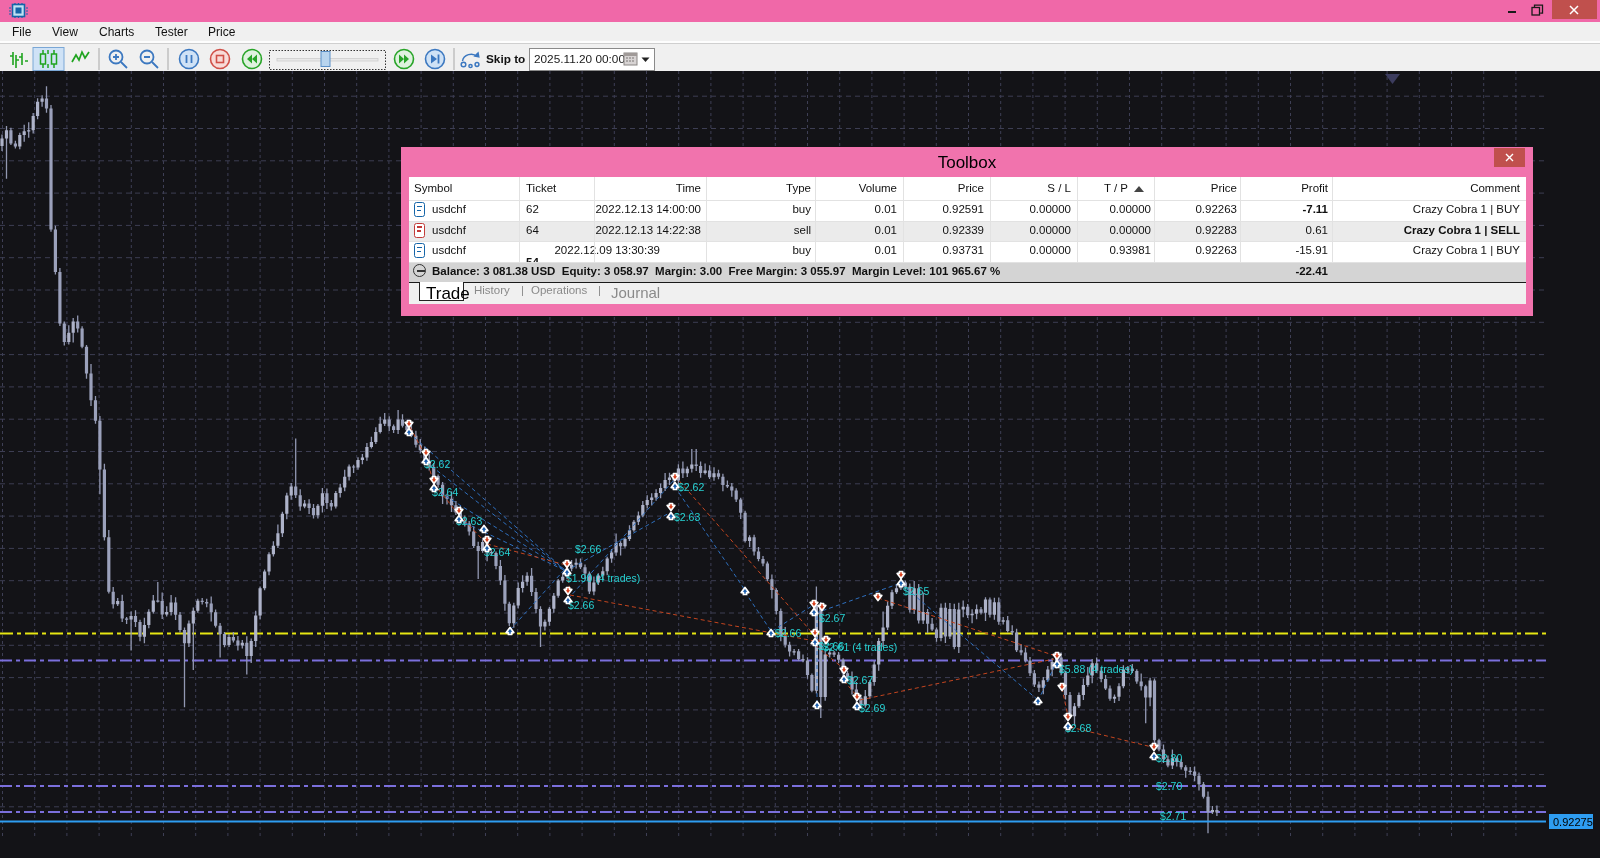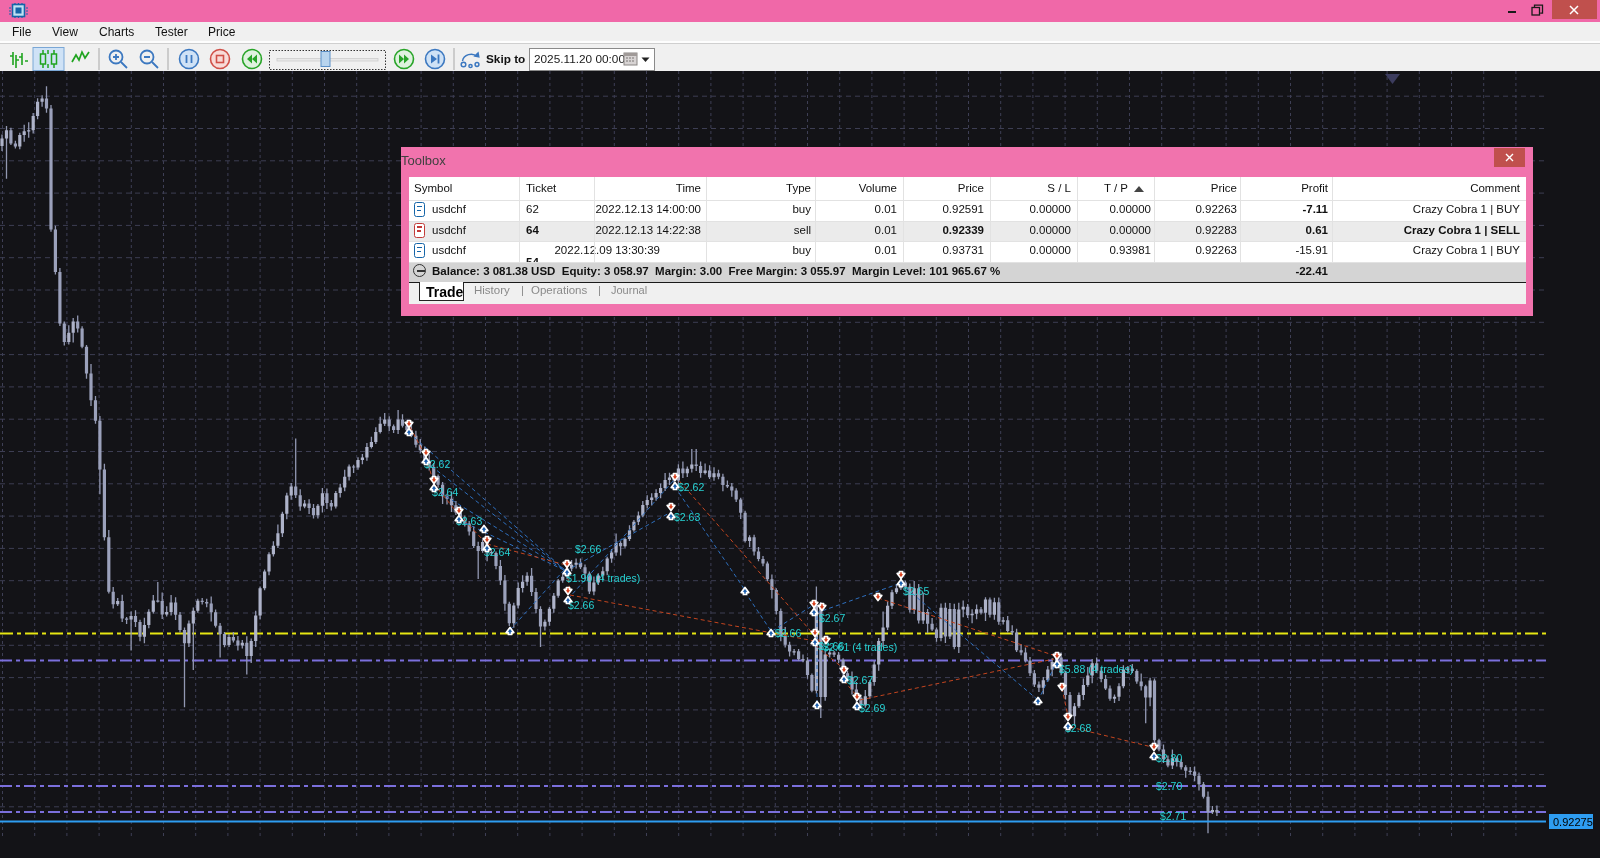--- a/index.html
+++ b/index.html
@@ -4,21 +4,21 @@
 body{width:1600px;height:858px;overflow:hidden;font-family:"Liberation Sans",sans-serif;background:#131317;position:relative}
 .titlebar{position:absolute;left:0;top:0;width:1600px;height:22px;background:#f068a8}
 .title{position:absolute;left:0;right:0;top:2.5px;text-align:center;font-size:14.4px;color:#111}
 .menubar{position:absolute;left:0;top:22px;width:1600px;height:19px;background:#f0f0f0}
 .menubar span{position:absolute;top:3px;font-size:12px;color:#111}
 .mline1{position:absolute;left:0;top:41px;width:1600px;height:2px;background:#fdfdfd}
 .mline2{position:absolute;left:0;top:43px;width:1600px;height:1px;background:#cfcfcf}
 .toolbar{position:absolute;left:0;top:44px;width:1600px;height:27px;background:#f0f0f0}
 .chart{position:absolute;left:0;top:71px;width:1600px;height:787px;background:#131317}
 .tbx{position:absolute;left:401px;top:147px;width:1132px;height:168.5px;background:#f173ad}
-.tbxtitle{position:absolute;left:0;right:0;top:6px;text-align:left;font-size:13px;color:#404040}
+.tbxtitle{position:absolute;left:0;right:0;top:6px;text-align:center;font-size:17px;color:#000000}
 .tbxclose{position:absolute;left:1494px;top:148px;width:31px;height:19px;background:#c0504d;text-align:center;line-height:0}
 .wclose{position:absolute;left:1551.5px;top:0;width:45px;height:19px;background:#c0504d;text-align:center;line-height:0}
 .wmin{position:absolute;left:1508px;top:10.5px;width:8px;height:2.6px;background:#1a1a1a}
 </style></head>
 <body>
 <div class="chart"><svg width="1600" height="787" viewBox="0 71 1600 787" font-family="Liberation Sans, sans-serif">
 <path d="M2.5 71V838M34.7 71V838M66.9 71V838M99.1 71V838M131.3 71V838M163.5 71V838M195.7 71V838M227.9 71V838M260.1 71V838M292.3 71V838M324.5 71V838M356.7 71V838M388.9 71V838M421.1 71V838M453.3 71V838M485.5 71V838M517.7 71V838M549.9 71V838M582.1 71V838M614.3 71V838M646.5 71V838M678.7 71V838M710.9 71V838M743.1 71V838M775.3 71V838M807.5 71V838M839.7 71V838M871.9 71V838M904.1 71V838M936.3 71V838M968.5 71V838M1000.7 71V838M1032.9 71V838M1065.1 71V838M1097.3 71V838M1129.5 71V838M1161.7 71V838M1193.9 71V838M1226.1 71V838M1258.3 71V838M1290.5 71V838M1322.7 71V838M1354.9 71V838M1387.1 71V838M1419.3 71V838M1451.5 71V838M1483.7 71V838M1515.9 71V838" stroke="#3e3f55" stroke-width="1" stroke-dasharray="3 3" fill="none"></path>
 <path d="M0 96.2H1546M0 128.5H1546M0 160.8H1546M0 193.1H1546M0 225.4H1546M0 257.7H1546M0 290.0H1546M0 322.3H1546M0 354.6H1546M0 386.9H1546M0 419.2H1546M0 451.5H1546M0 483.8H1546M0 516.1H1546M0 548.4H1546M0 580.7H1546M0 613.0H1546M0 645.3H1546M0 677.6H1546M0 709.9H1546M0 742.2H1546M0 774.5H1546M0 806.8H1546" stroke="#3d3e53" stroke-width="1" stroke-dasharray="5 4" fill="none"></path>
 <path d="M0 660.5H1546" stroke="#7b6fdc" stroke-width="2" stroke-dasharray="12 4 4 4" fill="none"></path>
 <path d="M0 786H1546" stroke="#7b6fdc" stroke-width="2" stroke-dasharray="12 4 4 4" fill="none"></path>
@@ -207,29 +207,29 @@
 <span style="position:absolute;right:529px;top:203px;font-size:11.5px;font-weight:normal;color:#111;white-space:pre">0.00000</span>
 <span style="position:absolute;right:449px;top:203px;font-size:11.5px;font-weight:normal;color:#111;white-space:pre">0.00000</span>
 <span style="position:absolute;right:363px;top:203px;font-size:11.5px;font-weight:normal;color:#111;white-space:pre">0.92263</span>
 <span style="position:absolute;right:272px;top:203px;font-size:11.5px;font-weight:bold;color:#111;white-space:pre">-7.11</span>
 <span style="position:absolute;right:80px;top:203px;font-size:11.5px;font-weight:normal;color:#111;white-space:pre">Crazy Cobra 1 | BUY</span>
 <div style="position:absolute;left:409px;top:220.5px;width:1117px;height:20.5px;background:#ebebeb"></div>
 <span style="position:absolute;left:414px;top:222.5px;width:11px;height:15px;border:1.6px solid #c23b38;border-radius:2.5px;background:#fff"></span>
 <span style="position:absolute;left:417.2px;top:226.1px;width:5px;height:1.6px;background:#c23b38"></span>
 <span style="position:absolute;left:417.2px;top:230.1px;width:3.4px;height:1.6px;background:#c23b38"></span>
 <span style="position:absolute;left:432px;top:223.5px;font-size:11.5px;font-weight:normal;color:#111;white-space:pre">usdchf</span>
-<span style="position:absolute;left:526px;top:223.5px;font-size:11.5px;font-weight:bold;color:#111;white-space:pre">64</span>
+<span style="position:absolute;left:526px;top:223.5px;font-size:11.5px;font-weight:normal;color:#111;white-space:pre">64</span>
 <span style="position:absolute;right:899px;top:223.5px;font-size:11.5px;font-weight:normal;color:#111;white-space:pre">2022.12.13 14:22:38</span>
 <span style="position:absolute;right:789px;top:223.5px;font-size:11.5px;font-weight:normal;color:#111;white-space:pre">sell</span>
 <span style="position:absolute;right:703px;top:223.5px;font-size:11.5px;font-weight:normal;color:#111;white-space:pre">0.01</span>
-<span style="position:absolute;right:616px;top:223.5px;font-size:11.5px;font-weight:bold;color:#111;white-space:pre">0.92339</span>
+<span style="position:absolute;right:616px;top:223.5px;font-size:11.5px;font-weight:normal;color:#111;white-space:pre">0.92339</span>
 <span style="position:absolute;right:529px;top:223.5px;font-size:11.5px;font-weight:normal;color:#111;white-space:pre">0.00000</span>
 <span style="position:absolute;right:449px;top:223.5px;font-size:11.5px;font-weight:normal;color:#111;white-space:pre">0.00000</span>
 <span style="position:absolute;right:363px;top:223.5px;font-size:11.5px;font-weight:normal;color:#111;white-space:pre">0.92283</span>
-<span style="position:absolute;right:272px;top:223.5px;font-size:11.5px;font-weight:bold;color:#111;white-space:pre">0.61</span>
+<span style="position:absolute;right:272px;top:223.5px;font-size:11.5px;font-weight:normal;color:#111;white-space:pre">0.61</span>
 <span style="position:absolute;right:80px;top:223.5px;font-size:11.5px;font-weight:bold;color:#111;white-space:pre">Crazy Cobra 1 | SELL</span>
 <div style="position:absolute;left:409px;top:241px;width:1117px;height:20.5px;background:#fff"></div>
 <span style="position:absolute;left:414px;top:243px;width:11px;height:15px;border:1.6px solid #1565a8;border-radius:2.5px;background:#fff"></span>
 <span style="position:absolute;left:417.2px;top:246.6px;width:5px;height:1.6px;background:#1565a8"></span>
 <span style="position:absolute;left:417.2px;top:250.6px;width:3.4px;height:1.6px;background:#1565a8"></span>
 <span style="position:absolute;left:432px;top:244px;font-size:11.5px;font-weight:normal;color:#111;white-space:pre">usdchf</span>
 <span style="position:absolute;left:526px;top:256px;font-size:11.5px;font-weight:bold;color:#111;white-space:pre">54</span>
 <span style="position:absolute;right:940px;top:244px;font-size:11.5px;font-weight:normal;color:#111;white-space:pre">2022.12.09 13:30:39</span>
 <span style="position:absolute;right:789px;top:244px;font-size:11.5px;font-weight:normal;color:#111;white-space:pre">buy</span>
 <span style="position:absolute;right:703px;top:244px;font-size:11.5px;font-weight:normal;color:#111;white-space:pre">0.01</span>
@@ -254,17 +254,17 @@
 <div style="position:absolute;left:1153.6px;top:177px;width:1px;height:84.5px;background:#e2e2e2"></div>
 <div style="position:absolute;left:1240.3px;top:177px;width:1px;height:84.5px;background:#e2e2e2"></div>
 <div style="position:absolute;left:1332.4px;top:177px;width:1px;height:84.5px;background:#e2e2e2"></div>
 <div style="position:absolute;left:409px;top:199.5px;width:1117px;height:1px;background:#e2e2e2"></div>
 <div style="position:absolute;left:409px;top:220.5px;width:1117px;height:1px;background:#e2e2e2"></div>
 <div style="position:absolute;left:409px;top:241px;width:1117px;height:1px;background:#e2e2e2"></div>
 <div style="position:absolute;left:409px;top:261.5px;width:1117px;height:1px;background:#e2e2e2"></div>
 <div style="position:absolute;left:409px;top:281.5px;width:1117px;height:1.6px;background:#1a1a1a"></div>
 <div style="position:absolute;left:409px;top:283px;width:1117px;height:20.5px;background:#f0f0f0"></div>
 <div style="position:absolute;left:419px;top:282px;width:45px;height:19px;background:#fff;border:1.4px solid #222;border-top:none"></div>
-<span style="position:absolute;left:426px;top:284px;font-size:14px;font-weight:bold;color:#000;white-space:pre">Trade</span>
+<span style="position:absolute;left:426px;top:284px;font-size:17px;font-weight:normal;color:#000;white-space:pre">Trade</span>
 <span style="position:absolute;left:474px;top:284px;font-size:11.5px;font-weight:normal;color:#8a8a8a;white-space:pre">History</span>
 <span style="position:absolute;left:521px;top:284px;font-size:11.5px;font-weight:normal;color:#8a8a8a;white-space:pre">|</span>
 <span style="position:absolute;left:531px;top:284px;font-size:11.5px;font-weight:normal;color:#8a8a8a;white-space:pre">Operations</span>
 <span style="position:absolute;left:598px;top:284px;font-size:11.5px;font-weight:normal;color:#8a8a8a;white-space:pre">|</span>
-<span style="position:absolute;left:611px;top:284px;font-size:11px;font-weight:normal;color:#8a8a8a;white-space:pre">Journal</span>
+<span style="position:absolute;left:611px;top:284px;font-size:15px;font-weight:normal;color:#8a8a8a;white-space:pre">Journal</span>
 </body></html>

